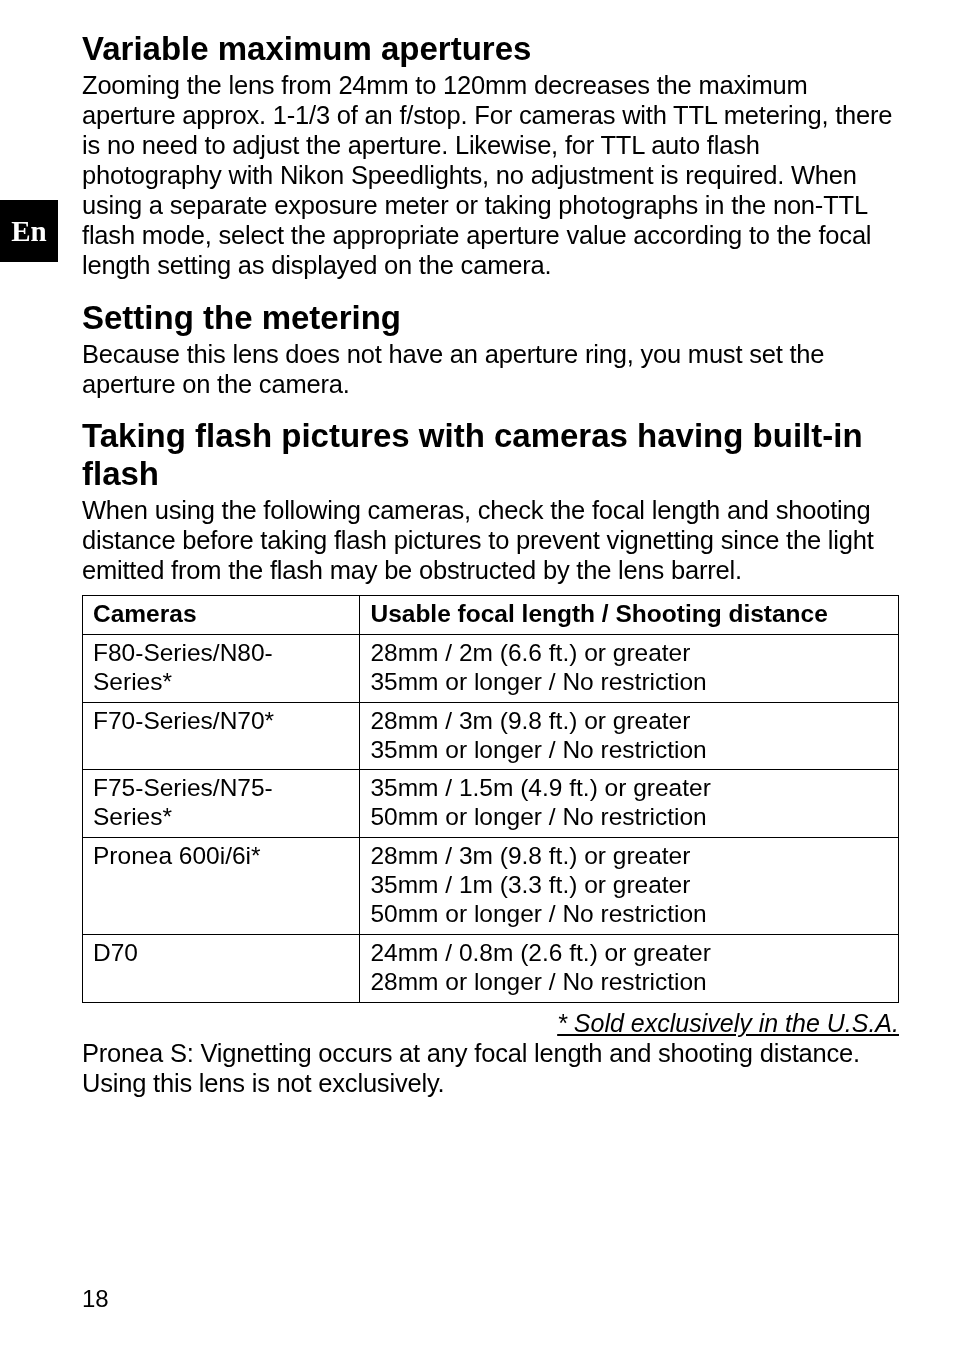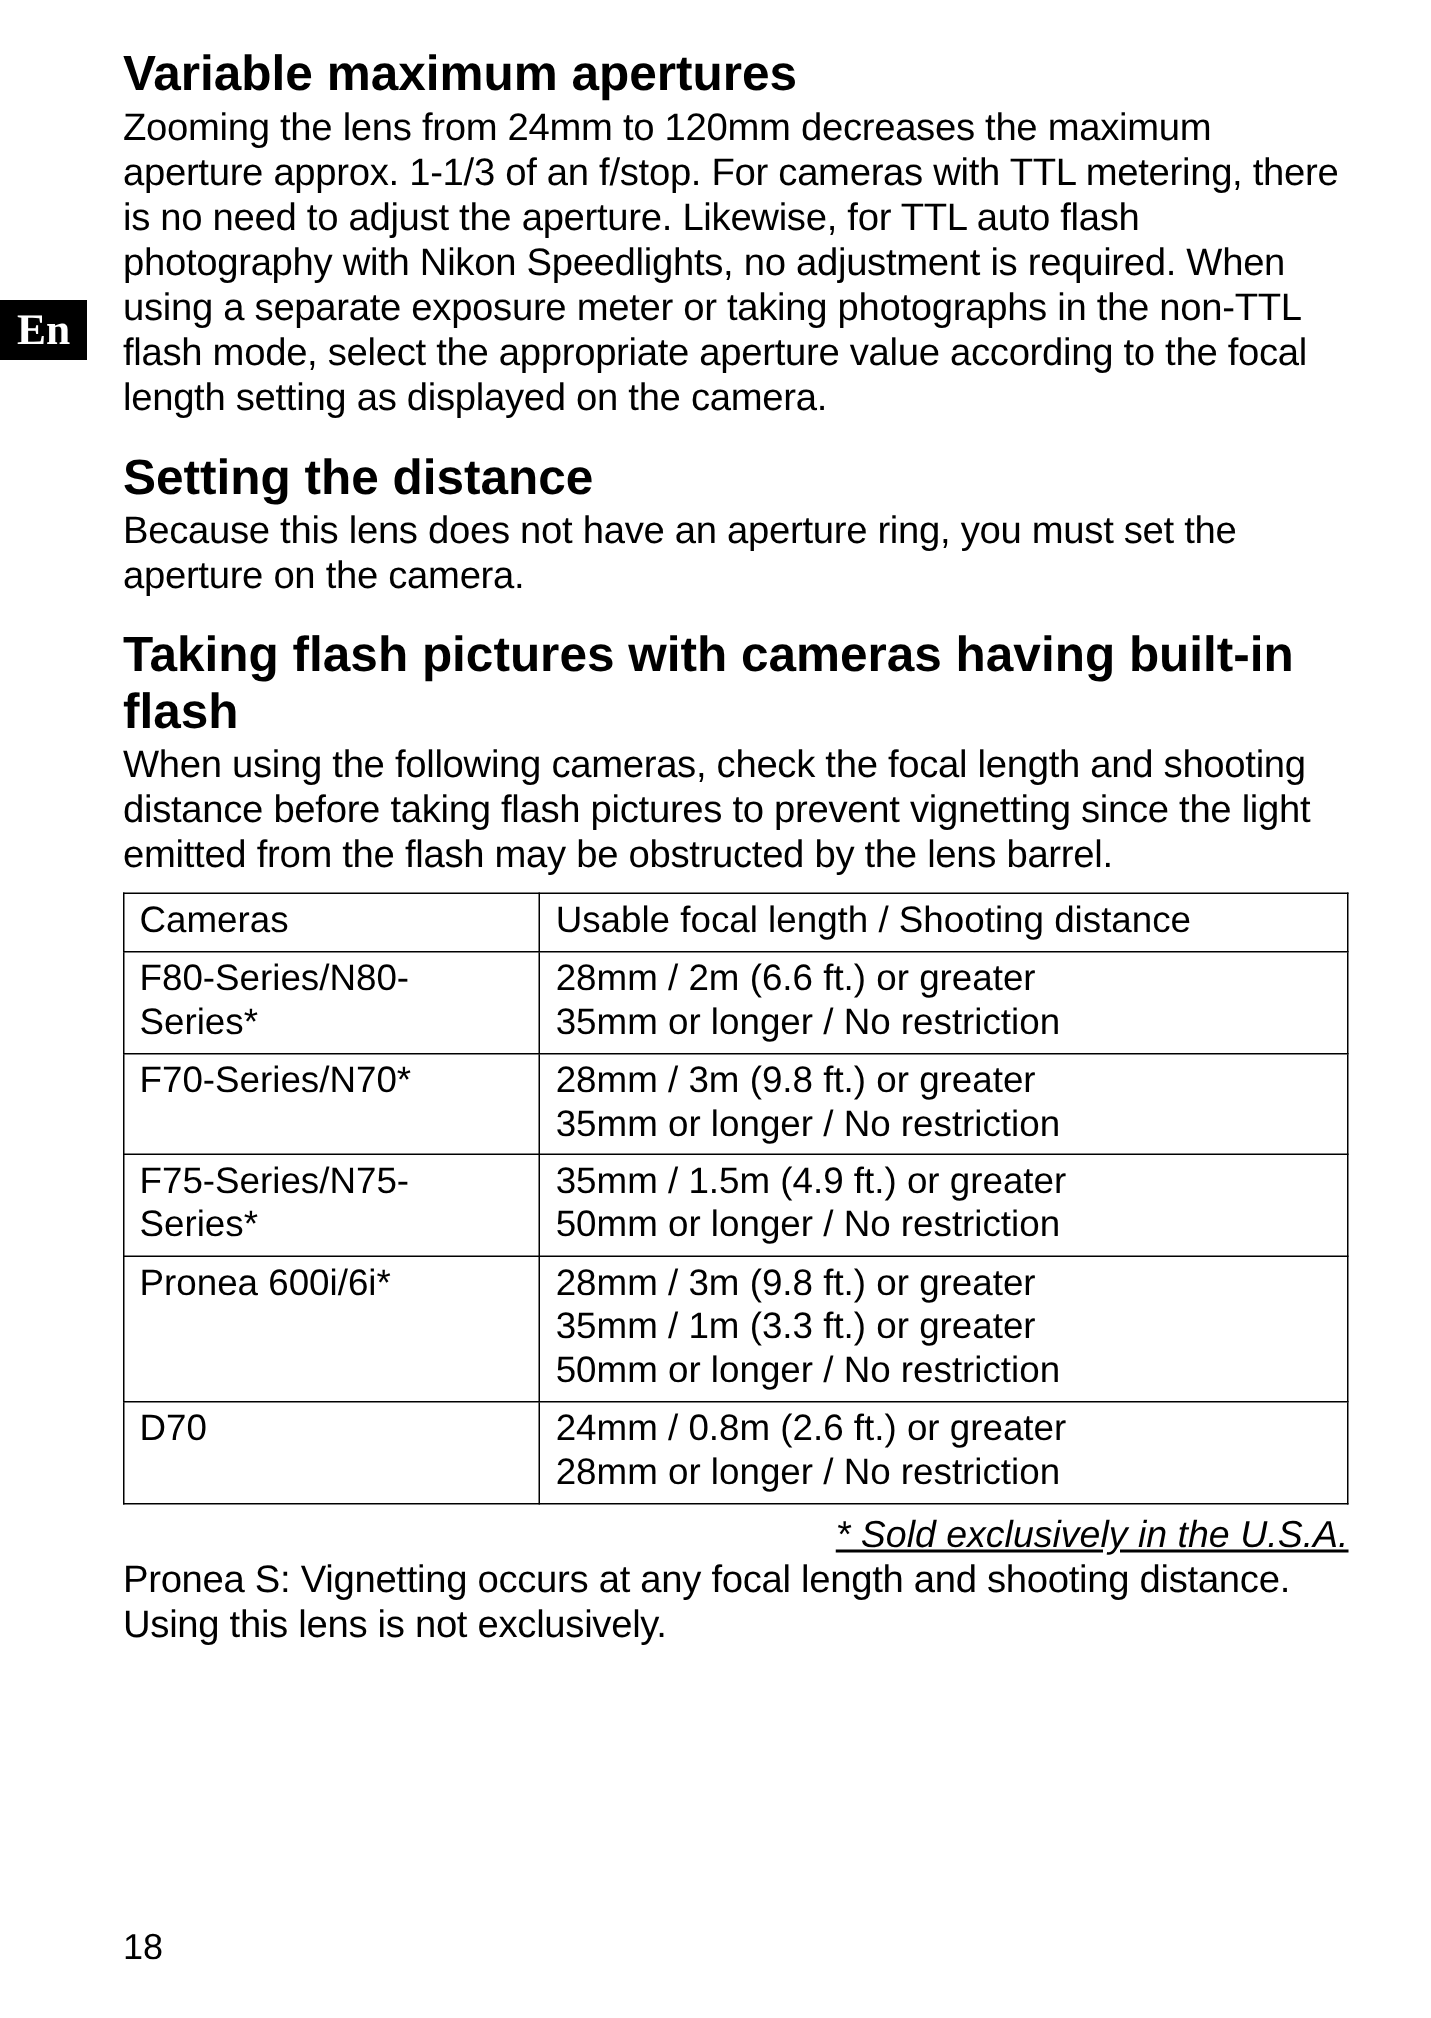--- a/index.html
+++ b/index.html
@@ -16,21 +16,21 @@
     width: 954px;
     height: 1345px;
     box-sizing: border-box;
     padding: 30px 55px 0 82px;
   }
   .lang-tab {
     position: absolute;
     left: 0;
     top: 200px;
     width: 58px;
-    height: 40px;
+    height: 62px;
     background: #000;
     color: #fff;
     font-family: Georgia, "Times New Roman", serif;
     font-weight: bold;
     font-size: 29px;
     display: flex;
     align-items: center;
     justify-content: center;
   }
   h2 {
@@ -63,21 +63,21 @@
     padding: 4px 10px 5px 10px;
     font-family: "Helvetica Neue", Helvetica, Arial, sans-serif;
     font-weight: 300;
     font-size: 24.5px;
     line-height: 1.18;
     text-align: left;
     vertical-align: top;
     font-stretch: condensed;
   }
   table.compat th {
-    font-weight: 400;
+    font-weight: 700;
   }
   .footnote {
     text-align: right;
     font-style: italic;
     font-family: "Helvetica Neue", Helvetica, Arial, sans-serif;
     font-weight: 300;
     font-size: 25px;
     margin: 6px 0 0 0;
     font-stretch: condensed;
     text-decoration: underline;
@@ -100,21 +100,21 @@
 </head>
 <body>
 
 <div class="page">
 
   <div class="lang-tab">En</div>
 
   <h2>Variable maximum apertures</h2>
   <p class="body">Zooming the lens from 24mm to 120mm decreases the maximum aperture approx. 1-1/3 of an f/stop. For cameras with TTL metering, there is no need to adjust the aperture. Likewise, for TTL auto flash photography with Nikon Speedlights, no adjustment is required. When using a separate exposure meter or taking photographs in the non-TTL flash mode, select the appropriate aperture value according to the focal length setting as displayed on the camera.</p>
 
-  <h2 class="sectiongap">Setting the distance</h2>
+  <h2 class="sectiongap">Setting the metering</h2>
   <p class="body">Because this lens does not have an aperture ring, you must set the aperture on the camera.</p>
 
   <h2 class="sectiongap">Taking flash pictures with cameras having built-in flash</h2>
   <p class="body">When using the following cameras, check the focal length and shooting distance before taking flash pictures to prevent vignetting since the light emitted from the flash may be obstructed by the lens barrel.</p>
 
   <table class="compat">
     <colgroup>
         <col class="c1">
         <col class="c2">
       </colgroup>

